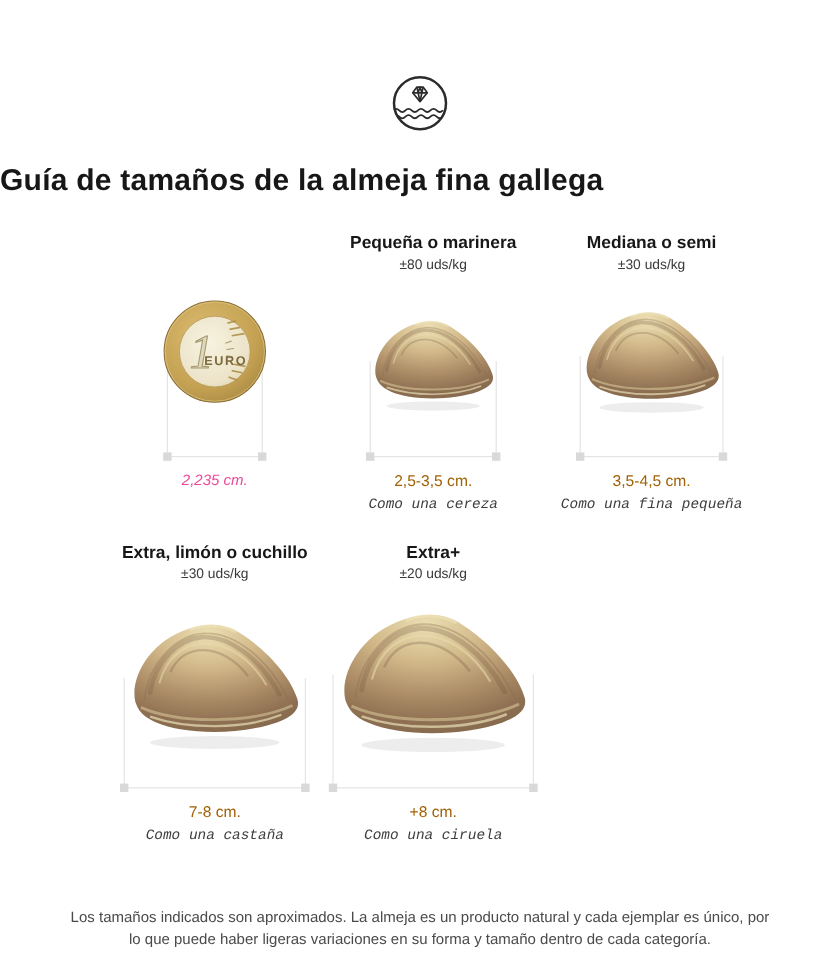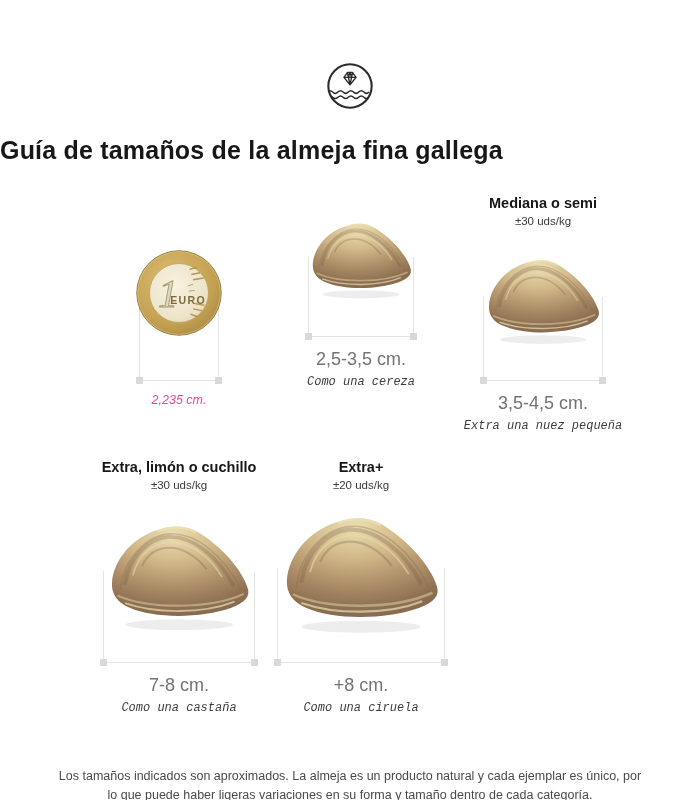--- a/index.html
+++ b/index.html
@@ -80,21 +80,21 @@
 
   .fig-c3 .bracket { width: 134px; height: 88px; }
   .fig-c3 .clam    { width: 140px; height: 102px; bottom: 40px; }
 
   .fig-c4 .bracket { width: 152px; height: 92px; }
   .fig-c4 .clam    { width: 158px; height: 114px; bottom: 37px; }
 
   .fig-c5 .bracket { width: 168px; height: 95px; }
   .fig-c5 .clam    { width: 174px; height: 126px; bottom: 34px; }
 
-  .size-label { font-size: 18px; color: #737373; margin-top: 4px; text-align: center; }
+  .size-label { font-size: 13px; color: #a16207; margin-top: 4px; text-align: center; }
   .size-label.italic { font-style: italic; font-size: 12.5px; color: #ec4899; }
   .comparison { font-size: 12px; font-style: italic; color: #3d3d3d; margin-top: 5px; text-align: center; font-family: Liberation Mono, monospace; }
 
   
   .disclaimer {
     width: 590px;
     margin: 52px auto 0;
     text-align: center;
     font-size: 12.5px;
     line-height: 1.55;
@@ -189,20 +189,24 @@
       <svg class="coin" viewBox="0 0 100 100">
         <use href="#euroCoin"></use>
         <text x="26" y="66" font-family="Liberation Serif, serif" font-style="italic" font-size="46" fill="#ded8c0" stroke="#a6996e" stroke-width="1">1</text>
         <text x="40" y="63" font-family="Liberation Sans, sans-serif" font-weight="bold" font-size="12" letter-spacing="1.5" fill="#7d6a3e">EURO</text>
       </svg>
     </div>
     <div class="size-label italic">2,235 cm.</div>
   </div>
 
   <div class="cell row1">
+    <div class="cell-header">
+      <div class="cell-name">Pequeña o marinera</div>
+      <div class="cell-density">±80 uds/kg</div>
+    </div>
     <div class="figure fig-c1">
       <div class="bracket"></div>
       <svg class="clam" viewBox="0 0 200 148">
           <use href="#clamShape"></use>
         </svg>
     </div>
     <div class="size-label">2,5-3,5 cm.</div>
     <div class="comparison">Como una cereza</div>
   </div>
 
@@ -211,21 +215,21 @@
       <div class="cell-name">Mediana o semi</div>
       <div class="cell-density">±30 uds/kg</div>
     </div>
     <div class="figure fig-c2">
       <div class="bracket"></div>
       <svg class="clam" viewBox="0 0 200 148">
           <use href="#clamShape"></use>
         </svg>
     </div>
     <div class="size-label">3,5-4,5 cm.</div>
-    <div class="comparison">Extra una nuez pequeña</div>
+    <div class="comparison">Como una fina pequeña</div>
   </div>
 
 
   <div class="cell row2">
     <div class="cell-header">
       <div class="cell-name">Extra, limón o cuchillo</div>
       <div class="cell-density">±30 uds/kg</div>
     </div>
     <div class="figure fig-c4">
       <div class="bracket"></div>

